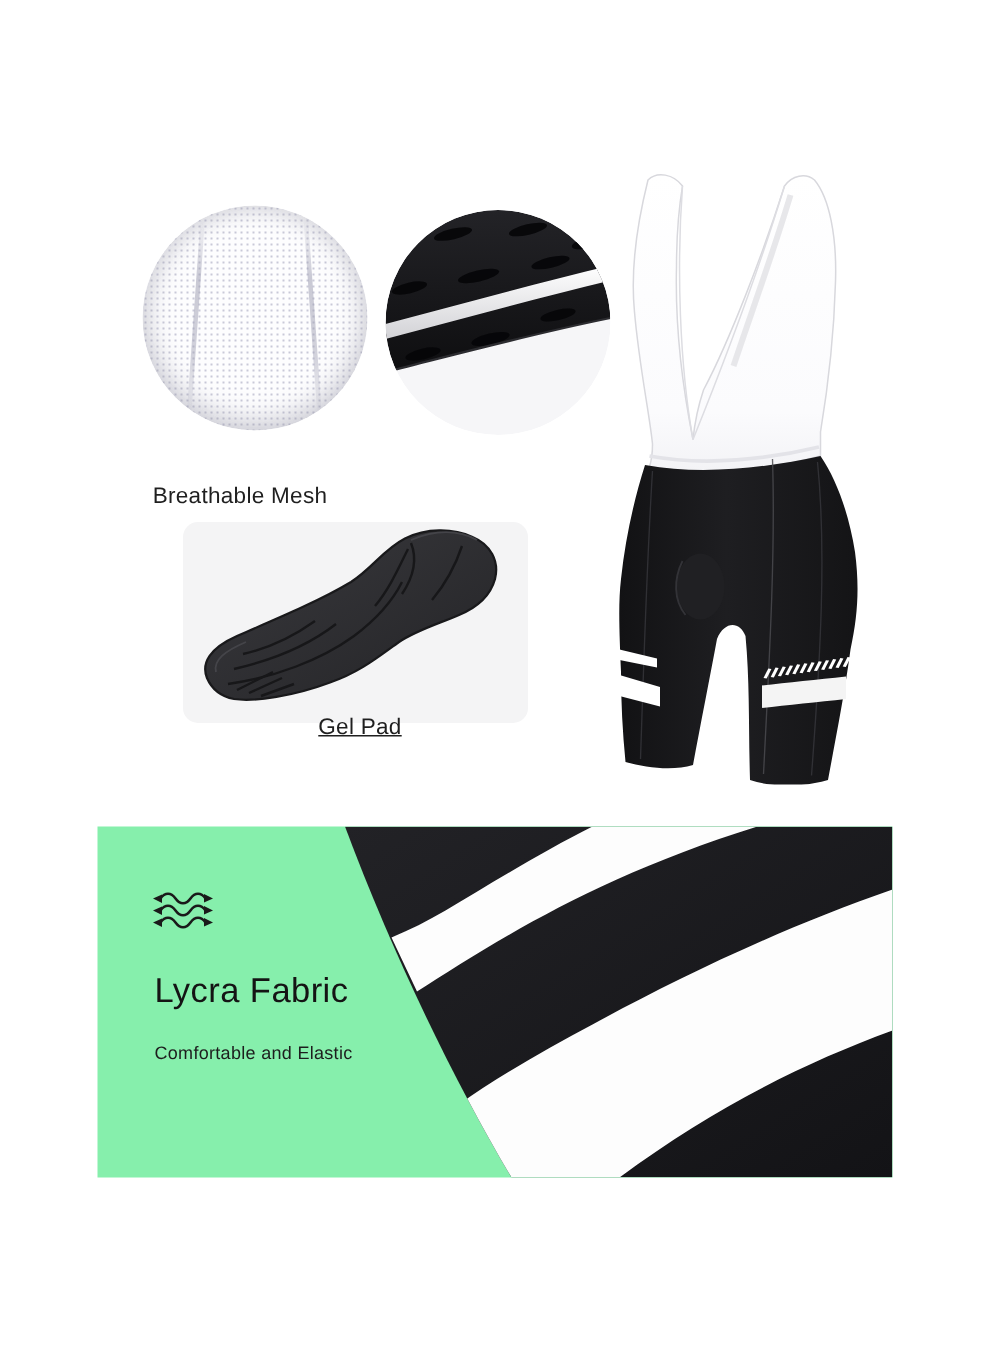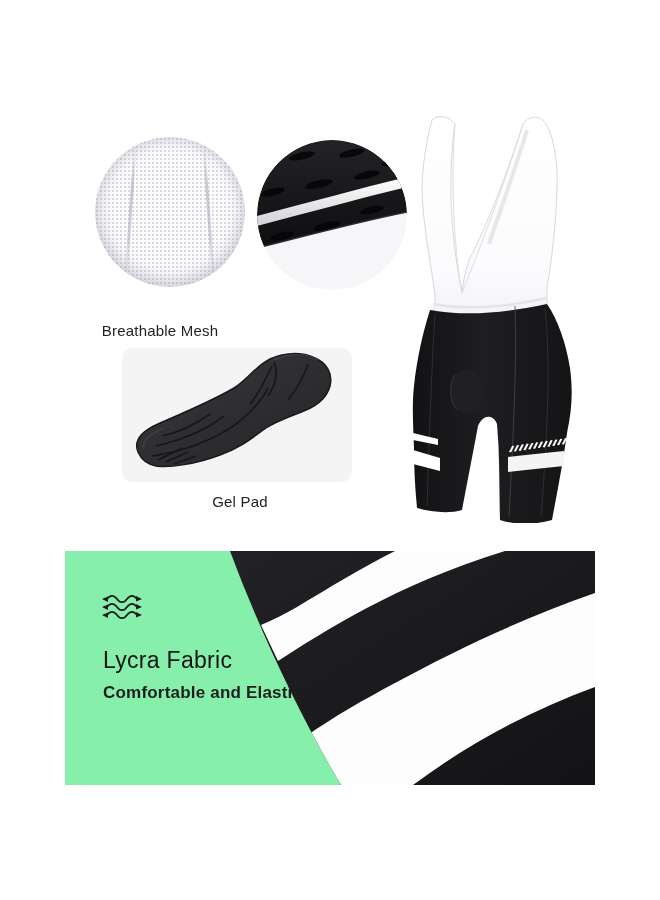--- a/index.html
+++ b/index.html
@@ -20,34 +20,34 @@
     background:linear-gradient(to bottom, rgba(168,168,186,0), rgba(158,158,178,.55) 30%, rgba(158,158,178,.45) 70%, rgba(168,168,186,0));}
   .mesh-seam.left{left:34px;transform:rotate(4deg);}
   .mesh-seam.right{left:112px;transform:rotate(-4deg);}
 
   #gripper-circle{left:257px;top:140px;width:150px;height:150px;}
 
   
   .feature-label{position:absolute;width:220px;text-align:center;font-size:15px;color:#1f1f1f;letter-spacing:.2px;}
   #label-mesh{left:50px;top:282px;margin-top:40px;}
   #label-gripper{left:221px;top:296px;}
-  #label-pad{left:130px;top:493px;}
+  #label-pad{left:130px;top:476px;text-decoration:underline;}
 
   
   #pad-panel{position:absolute;left:122px;top:348px;width:230px;height:134px;border-radius:10px;background:#f4f4f5;overflow:hidden;}
 
   
   #bib-shorts{position:absolute;left:405px;top:108px;width:175px;height:415px;}
 
   
   #fabric-panel{position:absolute;left:65px;top:551px;width:530px;height:234px;background:#86efac;overflow:hidden;}
   #fabric-photo{position:absolute;left:0;top:0;width:530px;height:234px;}
   #elastic-icon{position:absolute;left:36px;top:42px;width:46px;height:30px;}
   .fabric-heading{position:absolute;left:38px;top:96px;font-size:23px;color:#141414;letter-spacing:.3px;font-weight:400;}
-  .fabric-sub{position:absolute;left:38px;top:132px;font-size:17px;color:#1d1d1d;letter-spacing:.2px;font-weight:700;}
+  .fabric-sub{position:absolute;left:38px;top:144px;font-size:12px;color:#1d1d1d;letter-spacing:.2px;font-weight:400;}
 </style>
 </head>
 <body>
 
 <div class="stage">
 
   <div id="mesh-circle" class="feature-circle">
     <div class="mesh-seam left"></div>
     <div class="mesh-seam right"></div>
   </div>

